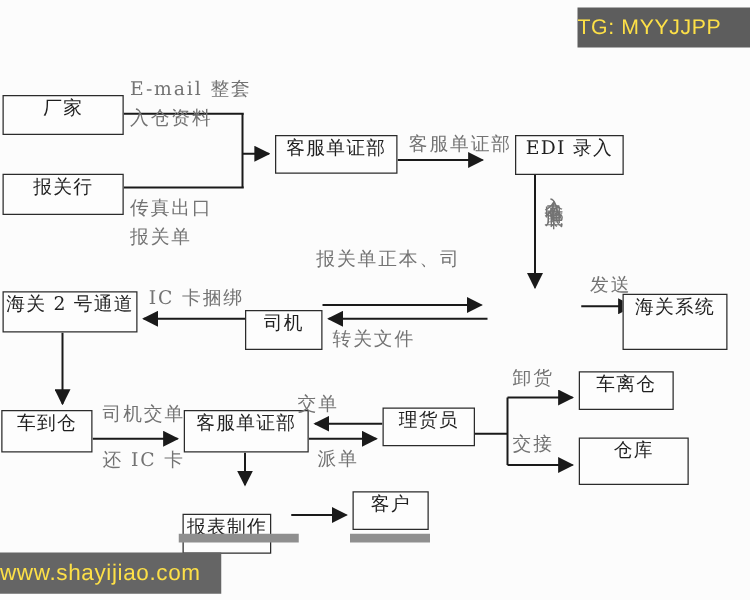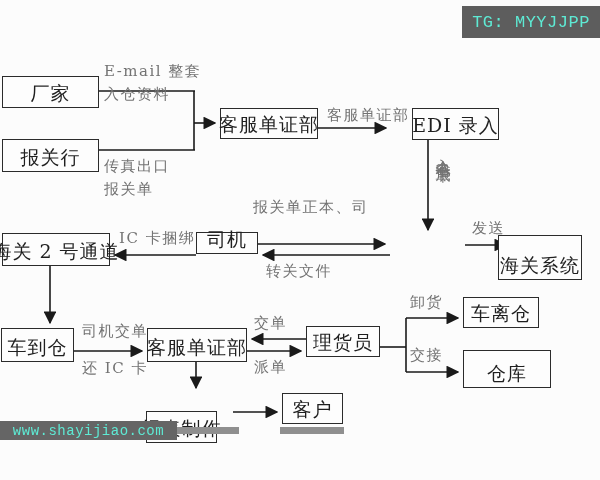--- a/index.html
+++ b/index.html
@@ -6,39 +6,39 @@
   body{background:#ffffff;}
   .stage{
     position:relative;width:600px;height:480px;overflow:hidden;
     background:#fcfcfc;
     font-family:"DejaVu Serif","Liberation Serif",serif;
     color:#1f1f1f;
   }
   .layer{position:absolute;left:0;top:0;width:600px;height:480px;}
   .node{
     position:absolute;border:1.6px solid #2b2b2b;background:#fdfdfd;
-    display:flex;align-items:flex-end;justify-content:center;
-    font-size:19px;letter-spacing:1px;white-space:nowrap;box-sizing:border-box;
+    display:flex;align-items:flex-start;justify-content:center;
+    font-size:15px;letter-spacing:1px;white-space:nowrap;box-sizing:border-box;
   }
   .lbl{
     position:absolute;font-size:15px;letter-spacing:1.5px;white-space:nowrap;
     color:#737373;line-height:21px;
   }
   .vert{
     writing-mode:vertical-rl;text-orientation:upright;
     letter-spacing:2px;line-height:18px;white-space:normal;
   }
   .wm{
-    position:absolute;display:flex;align-items:center;justify-content:center;
-    background:#5d5d5d;color:#5eead4;
-    font-family:Liberation Mono, monospace;
+    position:absolute;display:flex;align-items:center;
+    background:#5d5d5d;color:#fde047;
+    font-family:Liberation Sans, sans-serif;
     letter-spacing:0.5px;
   }
   .wm-top{left:462px;top:6px;width:138px;height:32px;font-size:17px;}
-  .wm-bottom{left:0px;top:421px;width:177px;height:19px;font-size:14px;background:#656565;}
+  .wm-bottom{left:0px;top:442px;width:177px;height:33px;font-size:18px;background:#656565;}
   .strip{position:absolute;height:7px;background:#8f8f8f;top:427px;}
   .strip-1{left:143px;width:96px;}
   .strip-2{left:280px;width:64px;}
   svg{display:block;}
 </style>
 </head>
 <body>
 
 <div class="stage">
 
@@ -80,21 +80,21 @@
     </div>
   <div class="node" style="left:220px;top:108px;width:98px;height:31px">
       <span>客服单证部</span>
     </div>
   <div class="node" style="left:412px;top:108px;width:87px;height:32px">
       <span>EDI 录入</span>
     </div>
   <div class="node" style="left:2px;top:233px;width:108px;height:33px">
       <span>海关 2 号通道</span>
     </div>
-  <div class="node" style="left:196px;top:232px;width:62px;height:22px">
+  <div class="node" style="left:196px;top:248px;width:62px;height:32px">
       <span>司机</span>
     </div>
   <div class="node" style="left:498px;top:235px;width:84px;height:45px">
       <span>海关系统</span>
     </div>
   <div class="node" style="left:1px;top:328px;width:73px;height:34px">
       <span>车到仓</span>
     </div>
   <div class="node" style="left:147px;top:328px;width:100px;height:34px">
       <span>客服单证部</span>
@@ -120,21 +120,21 @@
   <div class="lbl" style="left:104px;top:156px">传真出口</div>
   <div class="lbl" style="left:104px;top:179px">报关单</div>
   <div class="lbl" style="left:327px;top:105px">客服单证部</div>
   <div class="lbl vert" style="left:434px;top:146px;height:96px">入仓电子底单</div>
   <div class="lbl" style="left:472px;top:218px">发送</div>
   <div class="lbl" style="left:253px;top:197px">报关单正本、司</div>
   <div class="lbl" style="left:266px;top:261px">转关文件</div>
   <div class="lbl" style="left:119px;top:228px">IC 卡捆绑</div>
   <div class="lbl" style="left:82px;top:321px">司机交单</div>
   <div class="lbl" style="left:82px;top:358px">还 IC 卡</div>
-  <div class="lbl" style="left:254px;top:313px">交单</div>
+  <div class="lbl" style="left:238px;top:313px">交单</div>
   <div class="lbl" style="left:254px;top:357px">派单</div>
   <div class="lbl" style="left:410px;top:292px">卸货</div>
   <div class="lbl" style="left:410px;top:345px">交接</div>
 
   <div class="strip strip-1"></div>
   <div class="strip strip-2"></div>
 
   <div class="wm wm-top">
     <span>TG: MYYJJPP</span>
   </div>

